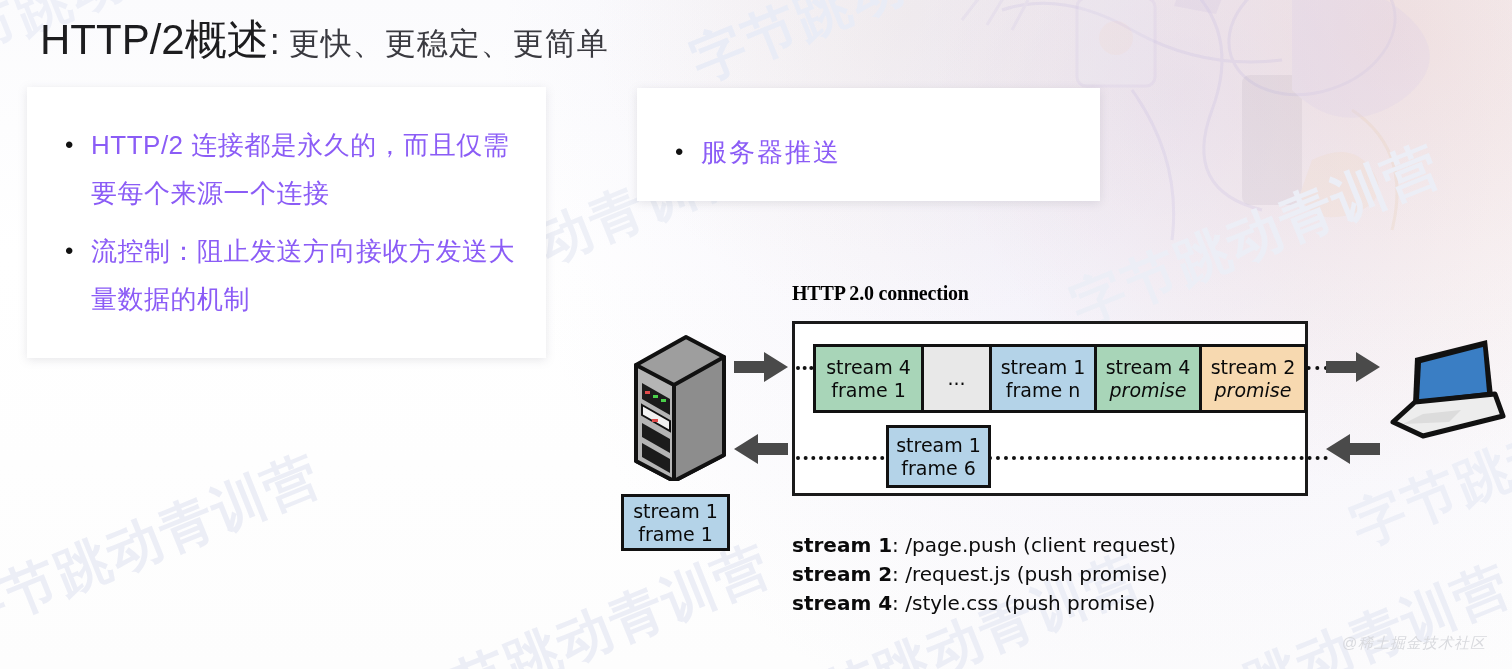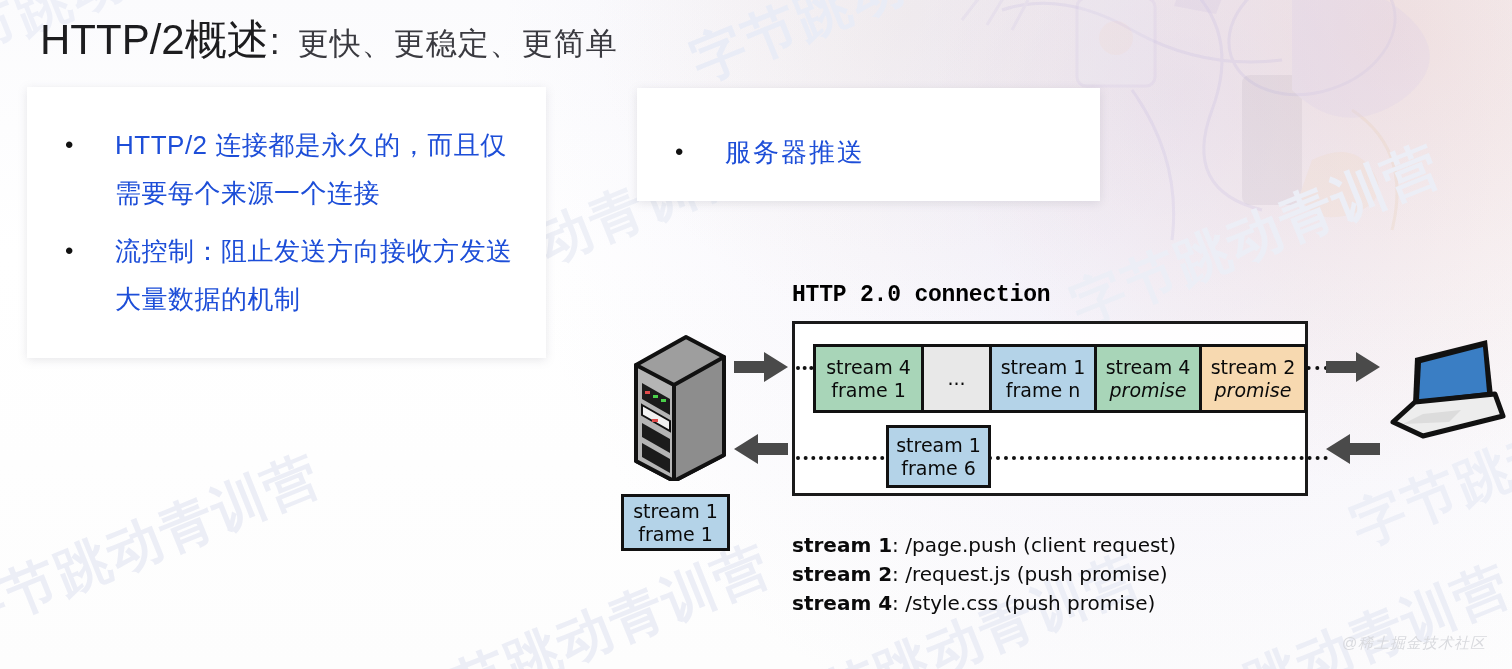--- a/index.html
+++ b/index.html
@@ -71,21 +71,21 @@
     letter-spacing: 0px;
   }
   .title-colon {
     font-size: 36px;
     color: #2a2a2e;
     margin-left: 1px;
   }
   .title-sub {
     font-size: 31px;
     color: #3a3a40;
-    margin-left: 18px;
+    margin-left: 9px;
     letter-spacing: 1px;
   }
 
   
   .card {
     position: absolute;
     background: #ffffff;
     box-shadow: 0 2px 9px rgba(120,120,140,0.18);
     z-index: 5;
   }
@@ -114,46 +114,45 @@
     width: 26px;
     text-align: left;
     font-size: 24px;
     line-height: 48px;
     color: #111;
     padding-left: 12px;
   }
   .bullet-text {
     font-size: 26px;
     line-height: 48px;
-    color: #1d4ed8;
+    color: #8b5cf6;
     letter-spacing: 0.5px;
     max-width: 430px;
-    margin-left: 24px;
   }
   #card-right .bullets { padding-top: 40px; }
   #card-right .bullet-text { letter-spacing: 2px; }
 
   
   #diagram {
     position: absolute;
     left: 600px;
     top: 276px;
     width: 912px;
     height: 360px;
     z-index: 5;
   }
   .diagram-title {
     position: absolute;
     left: 192px;
     top: 6px;
-    font-size: 23px;
+    font-size: 20px;
     font-weight: bold;
     color: #000;
     letter-spacing: -0.2px;
-    font-family: Liberation Mono, monospace;
+    font-family: Liberation Serif, serif;
   }
   .conn-box {
     position: absolute;
     left: 192px;
     top: 45px;
     width: 516px;
     height: 175px;
     border: 3px solid #1a1a1a;
     background: rgba(255,255,255,0.92);
     box-sizing: border-box;

